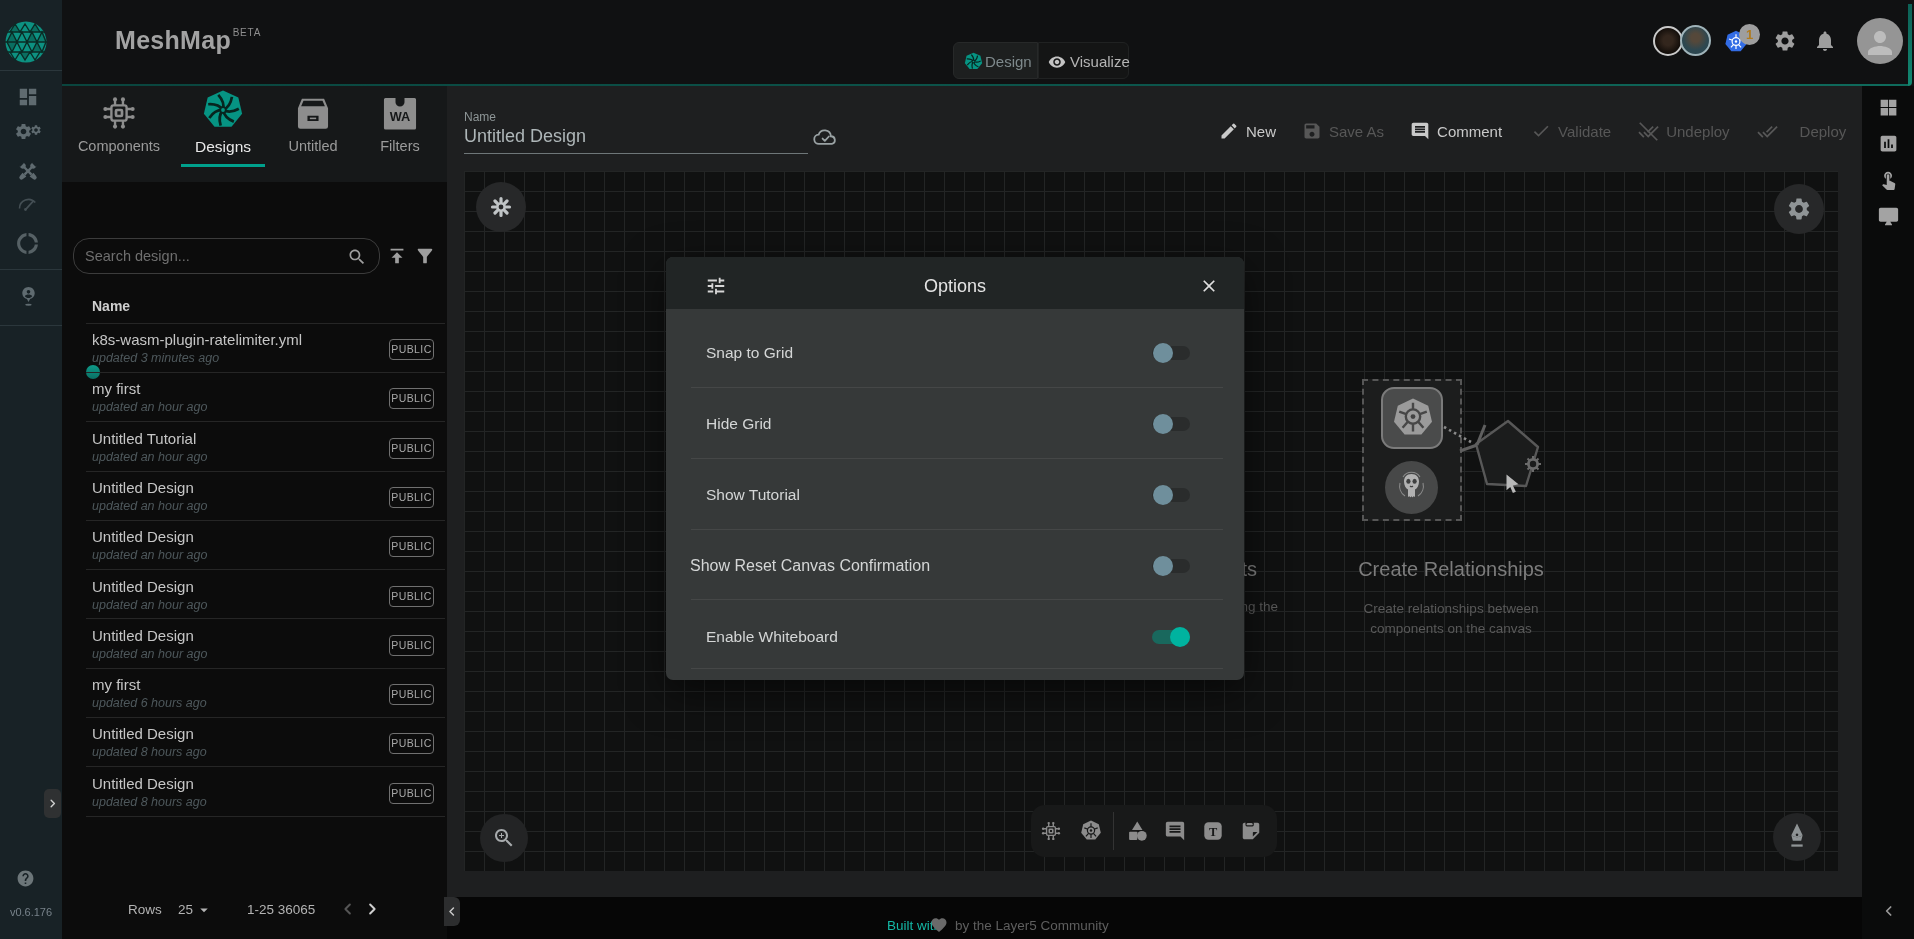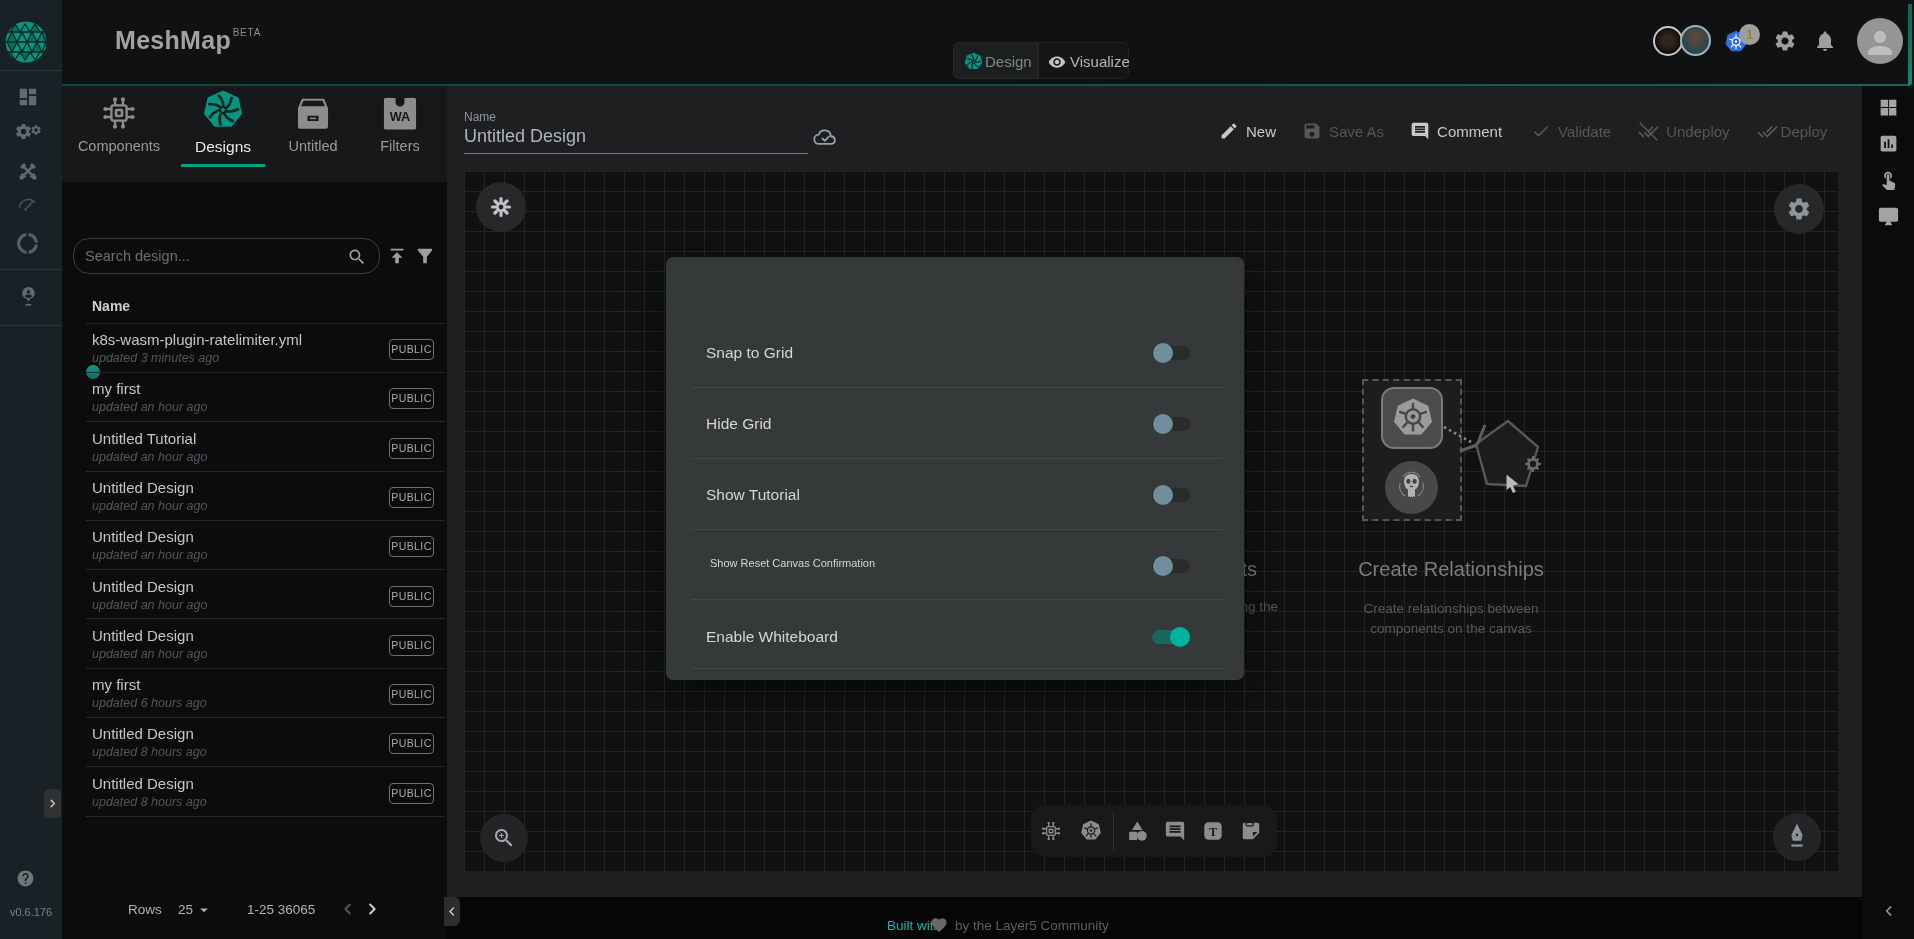--- a/index.html
+++ b/index.html
@@ -379,21 +379,21 @@
           <use href="#sy-check"></use>
         </svg>
     <span style="color:#575757;margin-left:7px">Validate</span>
     <svg class="ic" style="color:#575757;margin-left:27px" width="21" height="21">
           <use href="#sy-undep"></use>
         </svg>
     <span style="color:#575757;margin-left:7px">Undeploy</span>
     <svg class="ic" style="color:#575757;margin-left:27px" width="21" height="21">
           <use href="#sy-doneall"></use>
         </svg>
-    <span style="color:#575757;margin-left:3px">Deploy</span>
+    <span style="color:#575757;margin-left:22px">Deploy</span>
   </div>
 
   <div class="abs" style="left:17px;top:85px;width:1374px;height:700px;background:#101111;background-image:linear-gradient(#232525 1px,transparent 1px),linear-gradient(90deg,#232525 1px,transparent 1px);background-size:20px 20px">
 
     <div class="abs" style="left:898px;top:208px;width:100px;height:142px;border:2px dashed #565656;background:#1c1d1d"></div>
     <div class="abs" style="left:917px;top:216px;width:62px;height:62px;border-radius:13px;background:#4a4b4b;border:2px solid #7b7b7b">
       <svg class="ic abs" style="left:6px;top:5px" width="48" height="48" viewBox="0 0 24 24">
             <polygon points="12,2.2 19.6,5.9 21.5,13.9 16.2,20.3 7.8,20.3 2.5,13.9 4.4,5.9" fill="#9b9b9b"></polygon>
             <g stroke="#474747" stroke-width="1.2" fill="none">
               <circle cx="12" cy="11.3" r="3.6"></circle>
@@ -504,33 +504,42 @@
             <rect x="2.5" y="2.5" width="19" height="19" rx="4.5" fill="currentColor"></rect>
             <text x="12" y="17" text-anchor="middle" font-family="Liberation Serif" font-weight="bold" font-size="13.5" fill="#181919">T</text>
           </svg>
       <svg class="ic abs" style="left:209px;top:15px;color:#8c8c8c" width="22" height="22">
             <use href="#sy-note"></use>
           </svg>
     </div>
   </div>
 </div>
 <div class="abs" style="left:666px;top:257px;width:578px;height:423px;background:#363939;border-radius:7px;box-shadow:0 12px 40px rgba(0,0,0,.55);z-index:20;overflow:hidden">
+  <div class="abs" style="left:0;top:0;width:578px;height:52px;background:#212525">
+    <svg class="ic abs" style="left:39px;top:18px;color:#d6d6d6" width="22" height="22">
+          <use href="#sy-tune"></use>
+        </svg>
+    <div class="abs" style="left:0;top:19px;width:578px;text-align:center;font-size:18px;color:#e4e4e4">Options</div>
+    <svg class="ic abs" style="left:533px;top:19px;color:#e0e0e0" width="20" height="20">
+          <use href="#sy-close"></use>
+        </svg>
+  </div>
   <div class="abs" style="left:40px;top:87px;font-size:15.5px;color:#d4d6d6">Snap to Grid</div>
   <div class="abs" style="left:486px;top:89px;width:38px;height:14px;border-radius:7px;background:#2a2c2c"></div>
   <div class="abs" style="left:487px;top:86px;width:20px;height:20px;border-radius:50%;background:#6f8f9c"></div>
   <div class="abs" style="left:25px;top:130px;width:532px;height:1px;background:#454747"></div>
   <div class="abs" style="left:40px;top:158px;font-size:15.5px;color:#d4d6d6">Hide Grid</div>
   <div class="abs" style="left:486px;top:160px;width:38px;height:14px;border-radius:7px;background:#2a2c2c"></div>
   <div class="abs" style="left:487px;top:157px;width:20px;height:20px;border-radius:50%;background:#6f8f9c"></div>
   <div class="abs" style="left:25px;top:201px;width:532px;height:1px;background:#454747"></div>
   <div class="abs" style="left:40px;top:229px;font-size:15.5px;color:#d4d6d6">Show Tutorial</div>
   <div class="abs" style="left:486px;top:231px;width:38px;height:14px;border-radius:7px;background:#2a2c2c"></div>
   <div class="abs" style="left:487px;top:228px;width:20px;height:20px;border-radius:50%;background:#6f8f9c"></div>
   <div class="abs" style="left:25px;top:272px;width:532px;height:1px;background:#454747"></div>
-  <div class="abs" style="left:44px;top:300px;font-size:11px;color:#d4d6d6">Show Reset Canvas Confirmation</div>
+  <div class="abs" style="left:24px;top:300px;font-size:16px;color:#d4d6d6">Show Reset Canvas Confirmation</div>
   <div class="abs" style="left:486px;top:302px;width:38px;height:14px;border-radius:7px;background:#2a2c2c"></div>
   <div class="abs" style="left:487px;top:299px;width:20px;height:20px;border-radius:50%;background:#6f8f9c"></div>
   <div class="abs" style="left:25px;top:342px;width:532px;height:1px;background:#454747"></div>
   <div class="abs" style="left:40px;top:371px;font-size:15.5px;color:#d4d6d6">Enable Whiteboard</div>
   <div class="abs" style="left:486px;top:373px;width:38px;height:14px;border-radius:7px;background:#19685d"></div>
   <div class="abs" style="left:504px;top:370px;width:20px;height:20px;border-radius:50%;background:#00B39F"></div>
   <div class="abs" style="left:25px;top:411px;width:532px;height:1px;background:#454747"></div>
 </div>
 <div class="abs" style="left:1862px;top:86px;width:52px;height:853px;background:#0a0b0b">
   <svg class="ic abs" style="left:16px;top:11px;color:#a3a3a3" width="21" height="21">

